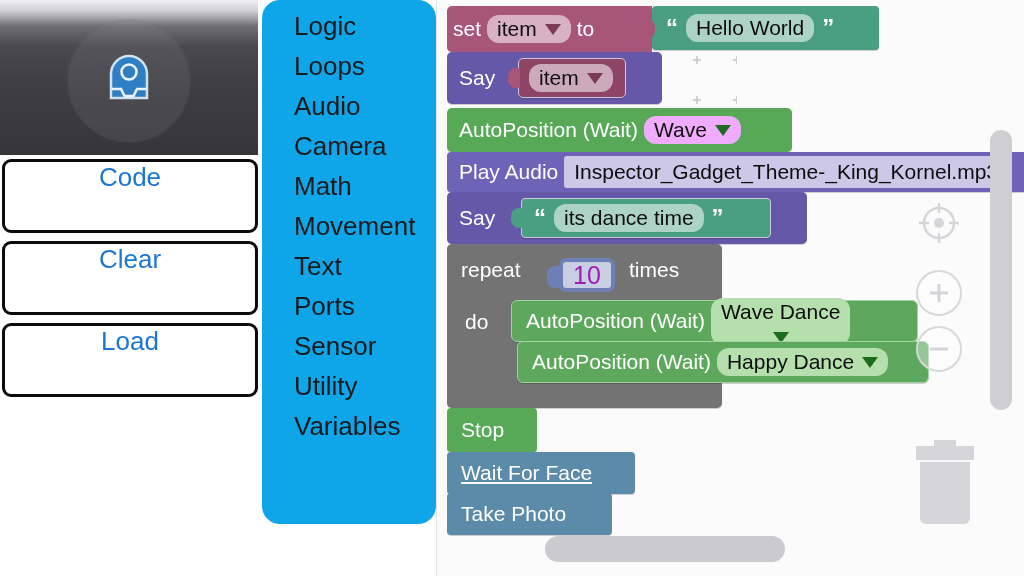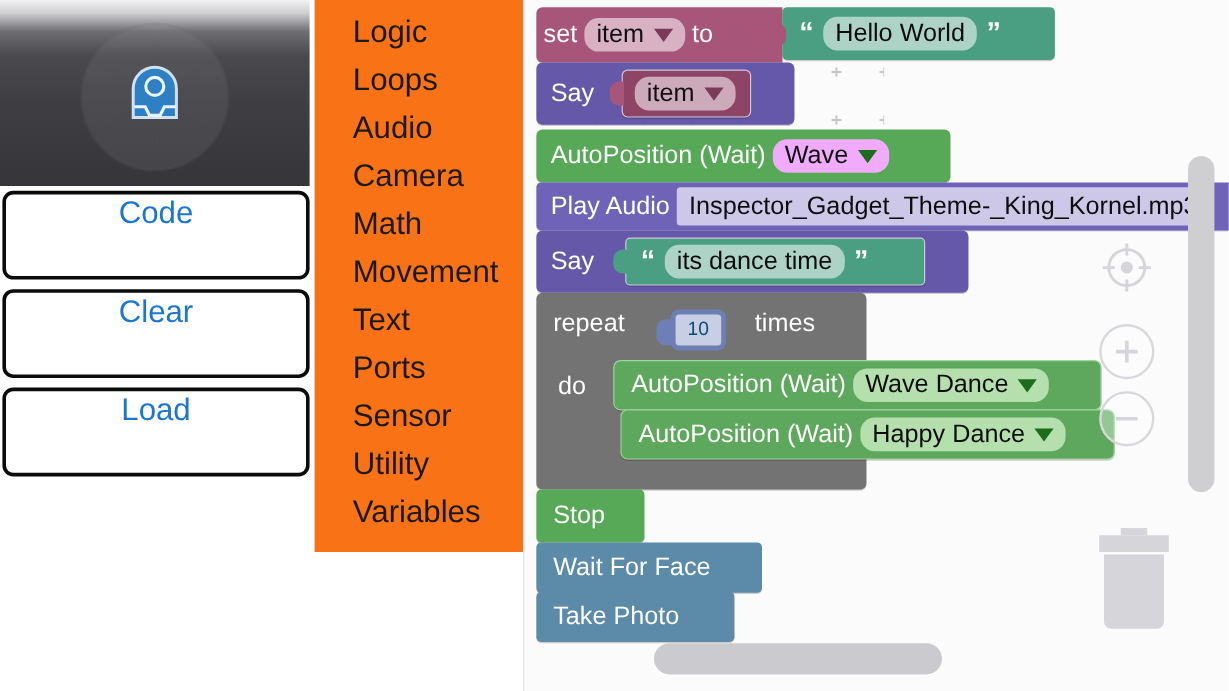--- a/index.html
+++ b/index.html
@@ -28,22 +28,22 @@
     border:3px solid #0b0b0b; border-radius:9px;
     display:flex; align-items:flex-start; justify-content:center;
     color:#1b76d2; font-size:26px; }
   .btn-outline.last { height:78px; }
 
   .left-fade { position:absolute; left:0; right:0; bottom:0; height:26px;
     background:linear-gradient(180deg, rgba(255,255,255,0) 0%, rgba(255,255,255,.92) 70%, #fff 100%);
     pointer-events:none; }
 
   
-  .cat-panel { width:174px; flex:0 0 174px; height:460px; background:#f97316;
-    padding:6px 0 0 32px; }
+  .cat-panel { width:174px; flex:0 0 174px; height:524px; background:#0ea5e9;
+    padding:6px 0 0 32px;border-radius:18px; }
   .cat-item { font-size:26px; color:#1a1a1a; line-height:40px; height:40px;
     white-space:nowrap; }
 
   
   .workspace { position:relative; flex:1; height:576px; background:#fbfbfb;
     overflow:hidden; border-left:1px solid #e3e3e6; }
 
   
   .gridsvg { position:absolute; inset:0; }
 
@@ -63,21 +63,21 @@
   .c-cam    { background:#5b8ba8; }
   .c-str    { background:#4a9e81; }
 
   .field { background:rgba(255,255,255,.55); border-radius:12px;
     color:#101010; font-size:21px; padding:2px 10px; display:inline-flex;
     align-items:center; gap:8px; }
   .field.dark-text { color:#0d0d0d; }
   .caret { width:0;height:0;border-left:8px solid transparent;
     border-right:8px solid transparent;border-top:11px solid #1d6b1d; }
   .caret.v { border-top-color:#7a3a58; }
-  .num { background:#c8cfe4; border-radius:6px; color:#0c4a6e; font-size:16px;
+  .num { background:#c8cfe4; border-radius:6px; color:#a21caf; font-size:25px;
     padding:1px 10px; }
 
   .quote { color:#ffffff; font-size:24px; font-weight:bold; }
 
   
   .zoom-ctrl { position:absolute; right:62px; width:46px; height:46px;
     border:2px solid #d8d8dc; border-radius:50%; background:rgba(255,255,255,.35);
     display:flex; align-items:center; justify-content:center; }
   .trash { position:absolute; right:48px; bottom:50px; width:62px; }
   .vscroll { position:absolute; right:12px; top:130px; width:22px; height:280px;
@@ -211,39 +211,39 @@
     </div>
     <div class="num" style="position:absolute; left:122px; top:258px; border:4px solid #6d7fb5; border-radius:7px; line-height:24px;">
       <span>10</span>
     </div>
     <div style="position:absolute;left:110px;top:266px;width:14px;height:22px;background:#6d7fb5;border-radius:8px 0 0 8px;"></div>
     <div style="position:absolute; left:192px; top:258px; color:#fff; font-size:21px;">times</div>
     <div style="position:absolute; left:28px; top:310px; color:#fff; font-size:21px;">do</div>
 
     <div class="blk" style="left:74px; top:300px; width:407px; height:42px; border-radius:6px; background:#5da85d; border:1.5px solid #9fd39f;">
       <span class="lbl" style="margin-left:8px;">AutoPosition (Wait)</span>
-      <span class="field dark-text" style="background:#b6dfae;">
+      <span class="field dark-text" style="background:#b6dfae;flex-direction:column;">
         <span>Wave Dance</span>
         <i class="caret"></i>
       </span>
     </div>
     <div class="blk" style="left:80px; top:341px; width:412px; height:42px; border-radius:6px; background:#5da85d; border:1.5px solid #9fd39f;">
       <span class="lbl" style="margin-left:8px;">AutoPosition (Wait)</span>
       <span class="field dark-text" style="background:#b6dfae;">
         <span>Happy Dance</span>
         <i class="caret"></i>
       </span>
     </div>
 
     <div class="blk c-move" style="left:10px; top:408px; width:90px; height:44px; border-radius:4px;">
       <span class="lbl" style="margin-left:8px;">Stop</span>
     </div>
 
     <div class="blk c-cam" style="left:10px; top:452px; width:188px; height:42px; border-radius:4px;">
-      <span class="lbl" style="margin-left:8px;">Wait For Face</span>
+      <span class="lbl" style="margin-left:8px;text-decoration:underline;">Wait For Face</span>
     </div>
 
     <div class="blk c-cam" style="left:10px; top:493px; width:165px; height:42px; border-radius:4px;">
       <span class="lbl" style="margin-left:8px;">Take Photo</span>
     </div>
 
     <svg class="zoom-ctrl" style="top:200px; border:none; background:none;" viewBox="0 0 46 46">
       <circle cx="23" cy="23" r="15" fill="none" stroke="#d5d5da" stroke-width="2.4"></circle>
       <circle cx="23" cy="23" r="5" fill="#d5d5da"></circle>
       <path d="M23 3v10 M23 33v10 M3 23h10 M33 23h10" stroke="#d5d5da" stroke-width="2.4"></path>

